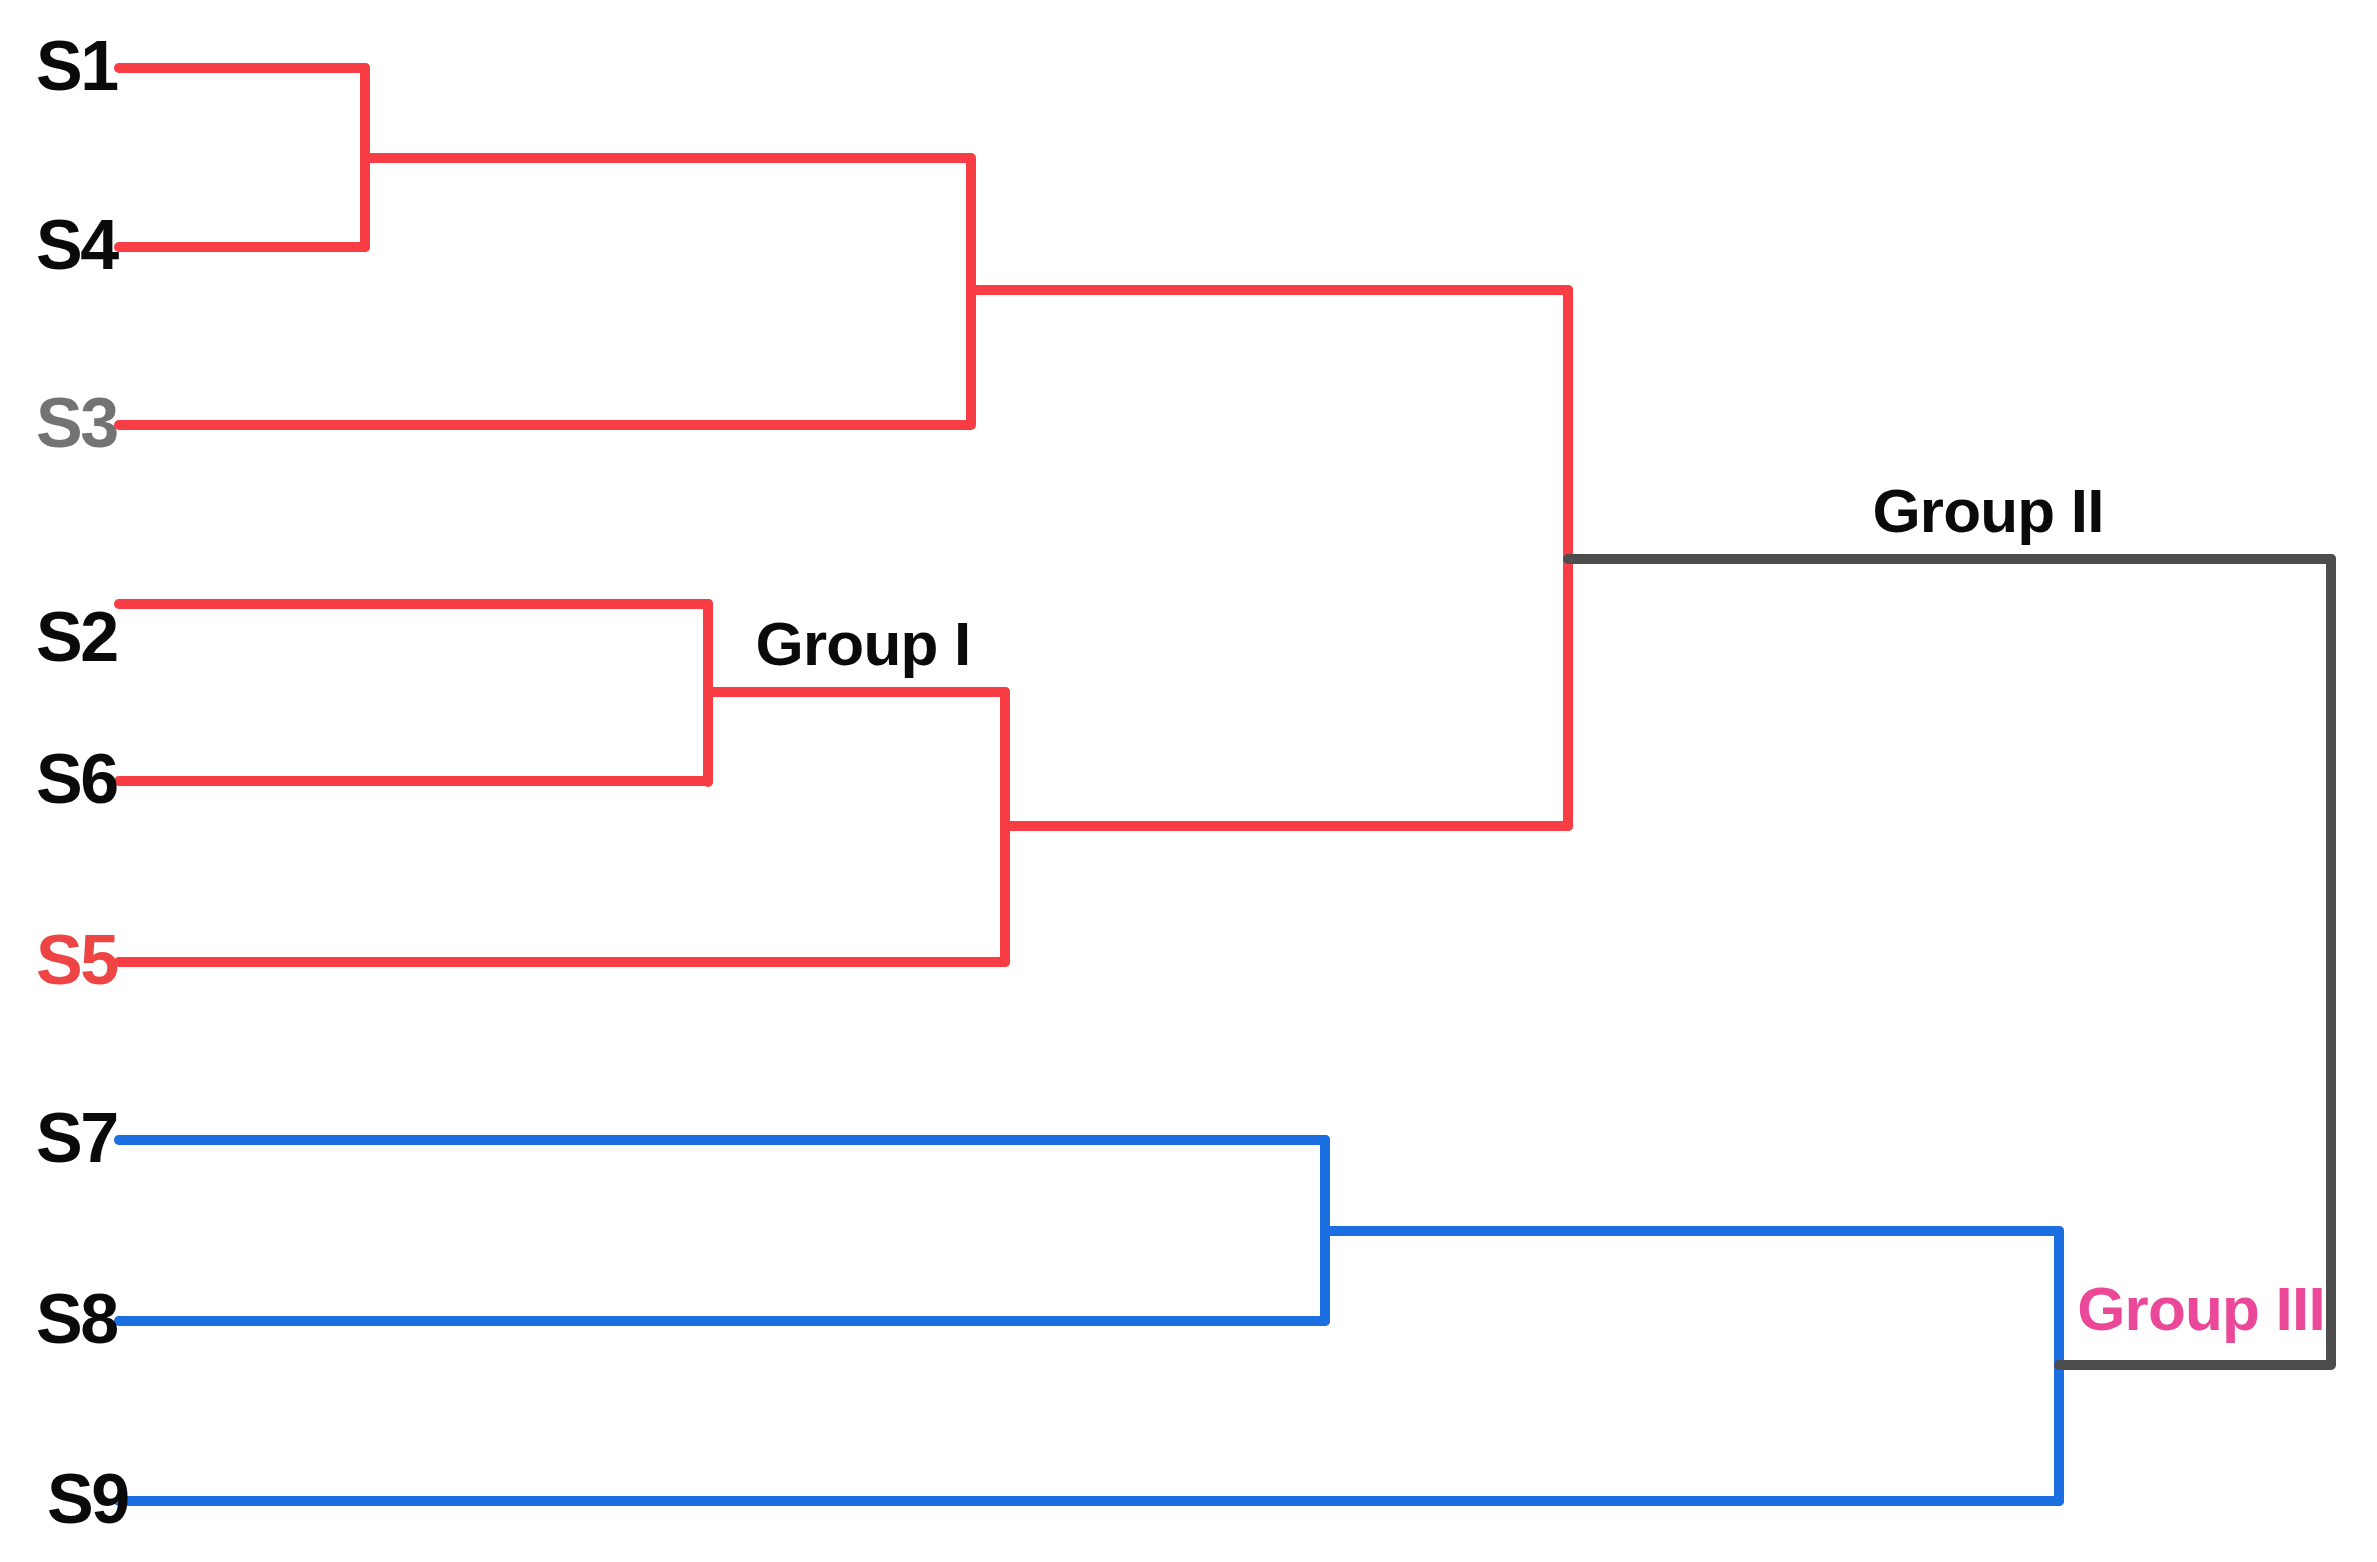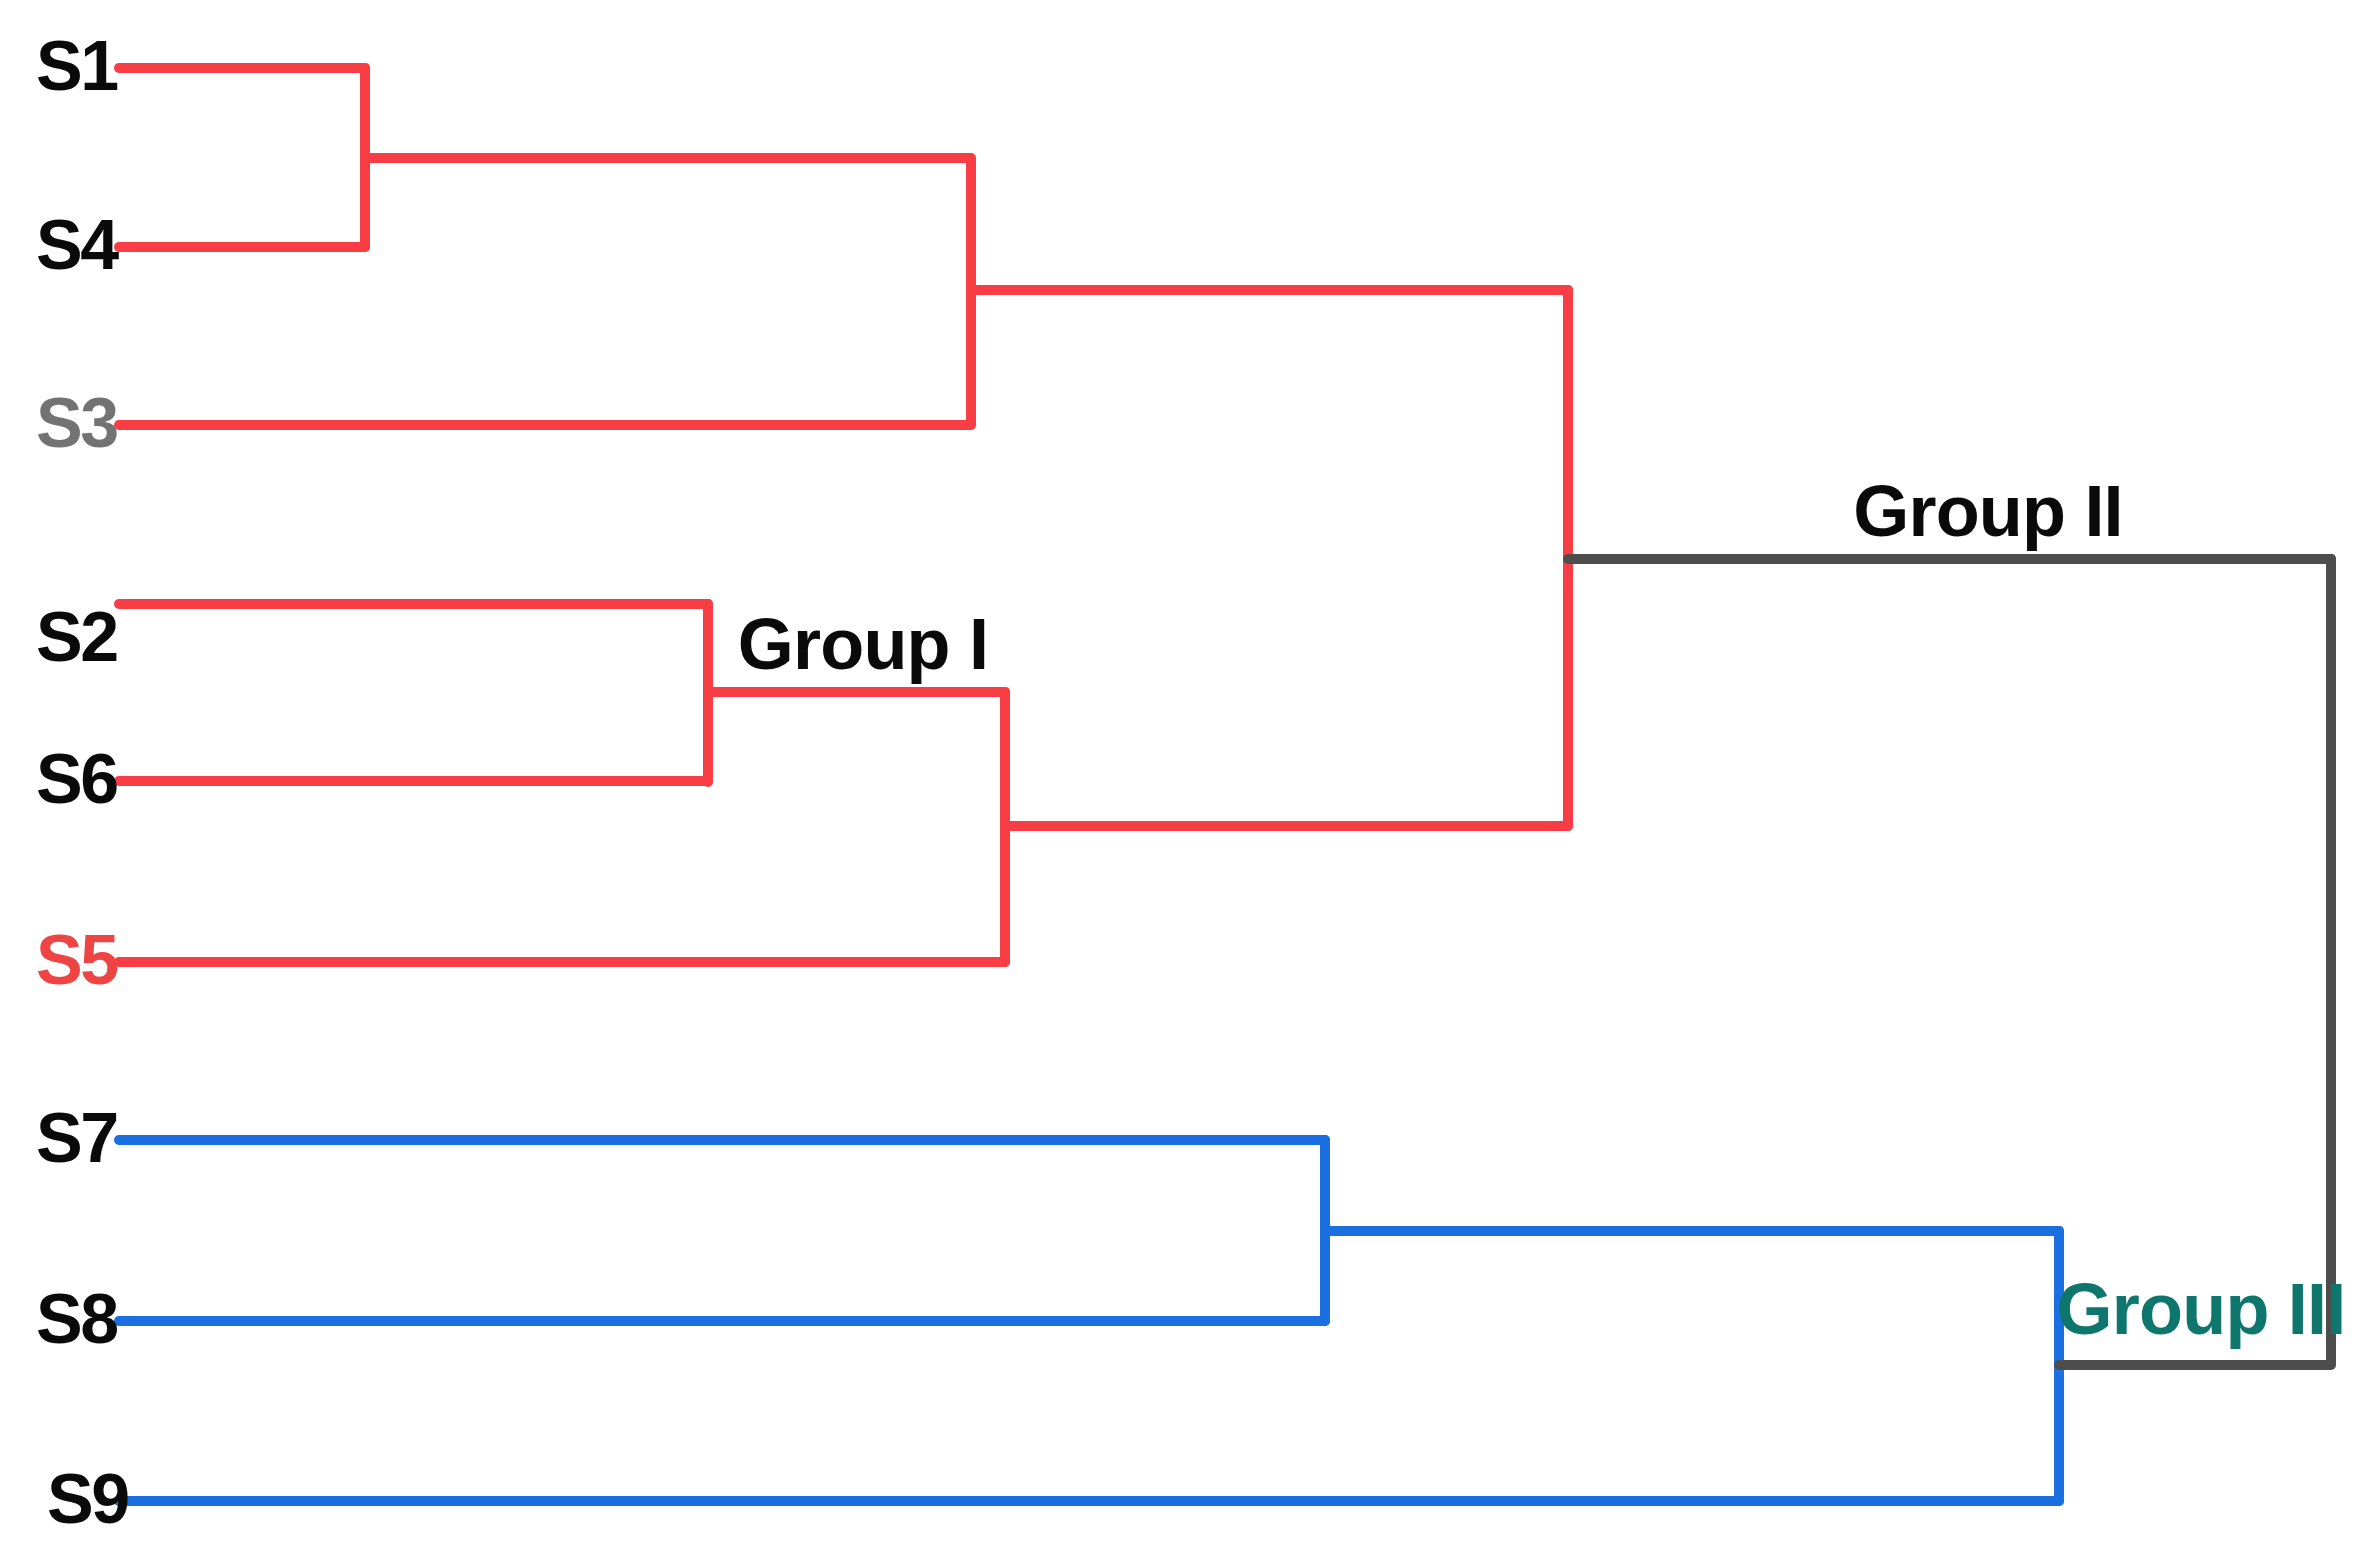--- a/index.html
+++ b/index.html
@@ -29,21 +29,21 @@
     font-size: 70px;
     letter-spacing: -2.4px;
     color: #0a0a0a;
     transform: translateY(-53%);
     white-space: nowrap;
     line-height: 1;
   }
   .group-label {
     position: absolute;
     font-weight: 700;
-    font-size: 72px;
+    font-size: 62px;
     letter-spacing: -0.8px;
     color: #0a0a0a;
     transform: translate(-50%, -50%);
     white-space: nowrap;
     line-height: 1;
   }
 </style>
 </head>
 <body>
 
@@ -76,15 +76,15 @@
     <div class="leaf-label" style="left: 36px; top: 247px; color: rgb(10, 10, 10);">S4</div>
     <div class="leaf-label" style="left: 36px; top: 425px; color: #737373;">S3</div>
     <div class="leaf-label" style="left: 36px; top: 604px; color: rgb(10, 10, 10); margin-top: 35px;">S2</div>
     <div class="leaf-label" style="left: 36px; top: 781px; color: rgb(10, 10, 10);">S6</div>
     <div class="leaf-label" style="left: 36px; top: 962px; color: #ef4444;">S5</div>
     <div class="leaf-label" style="left: 36px; top: 1140px; color: rgb(10, 10, 10);">S7</div>
     <div class="leaf-label" style="left: 36px; top: 1321px; color: rgb(10, 10, 10);">S8</div>
     <div class="leaf-label" style="left: 36px; top: 1501px; color: rgb(10, 10, 10); margin-left: 11px;">S9</div>
     <div class="group-label" style="left: 863px; top: 644px; color: rgb(10, 10, 10);">Group I</div>
     <div class="group-label" style="left: 1988px; top: 511px; color: rgb(10, 10, 10);">Group II</div>
-    <div class="group-label" style="left: 2201px; top: 1309px; color: #0f766e;">Group III</div>
+    <div class="group-label" style="left: 2201px; top: 1309px; color: #ec4899;">Group III</div>
   </div>
 
 
 </body></html>

